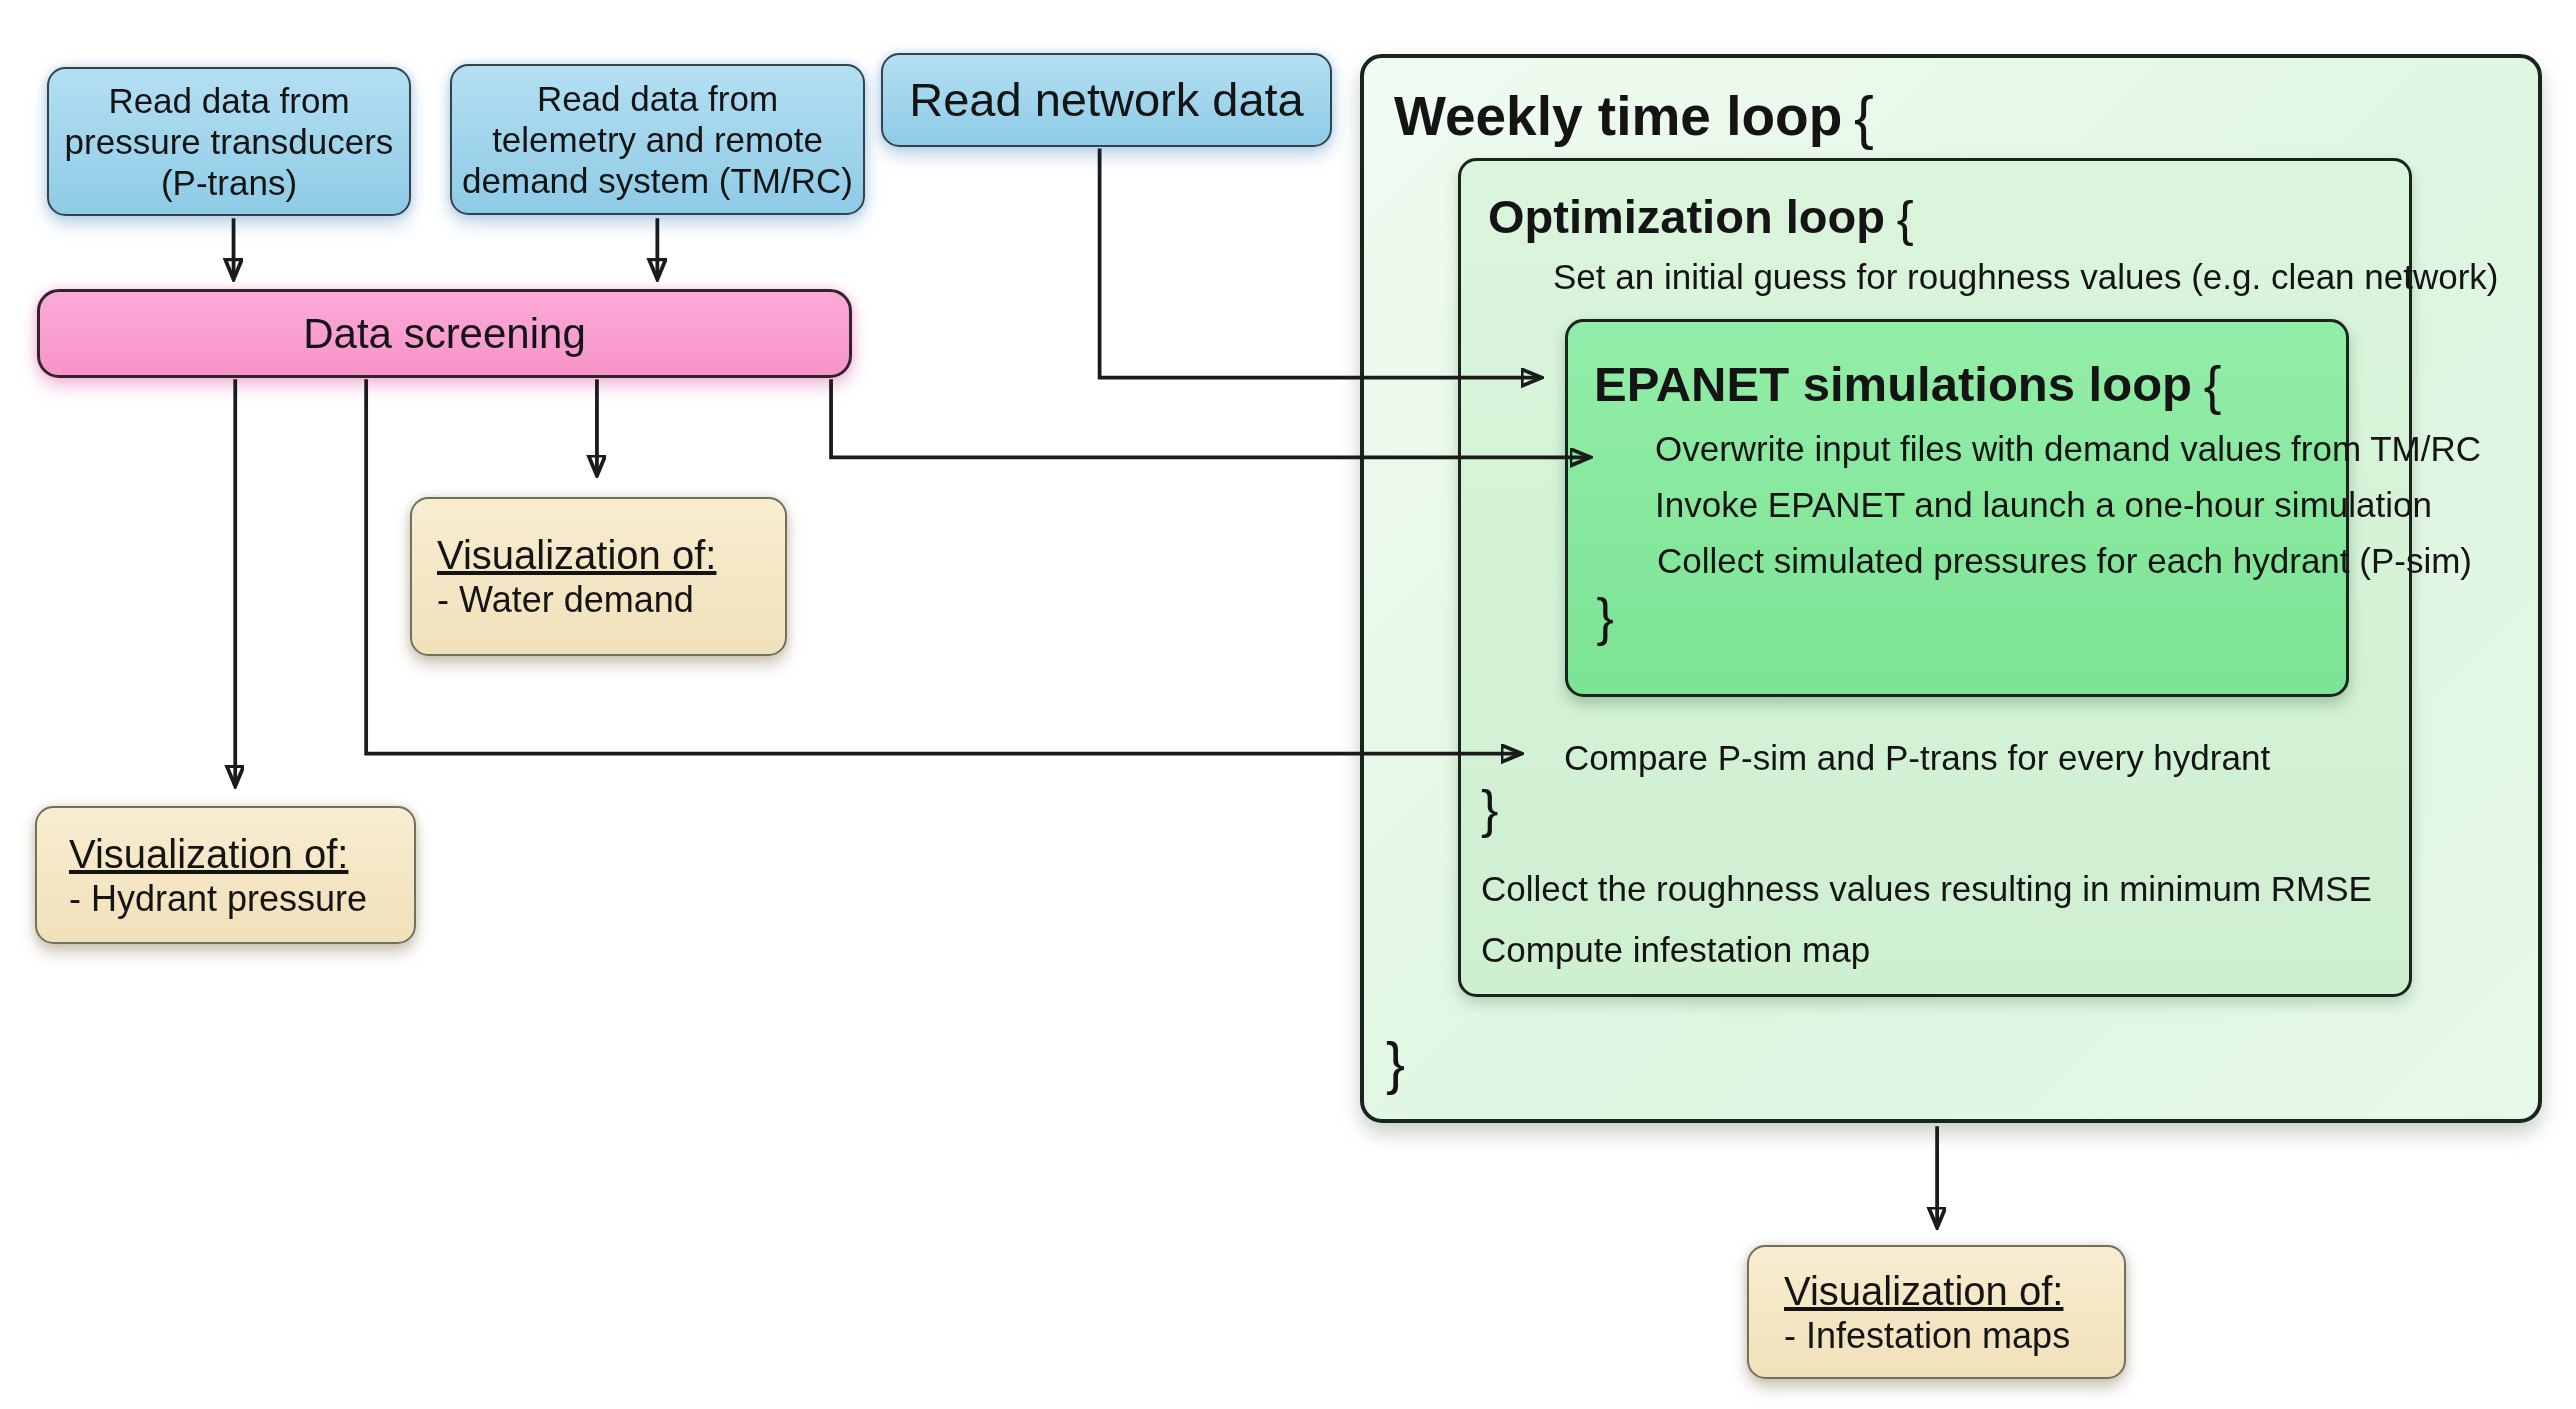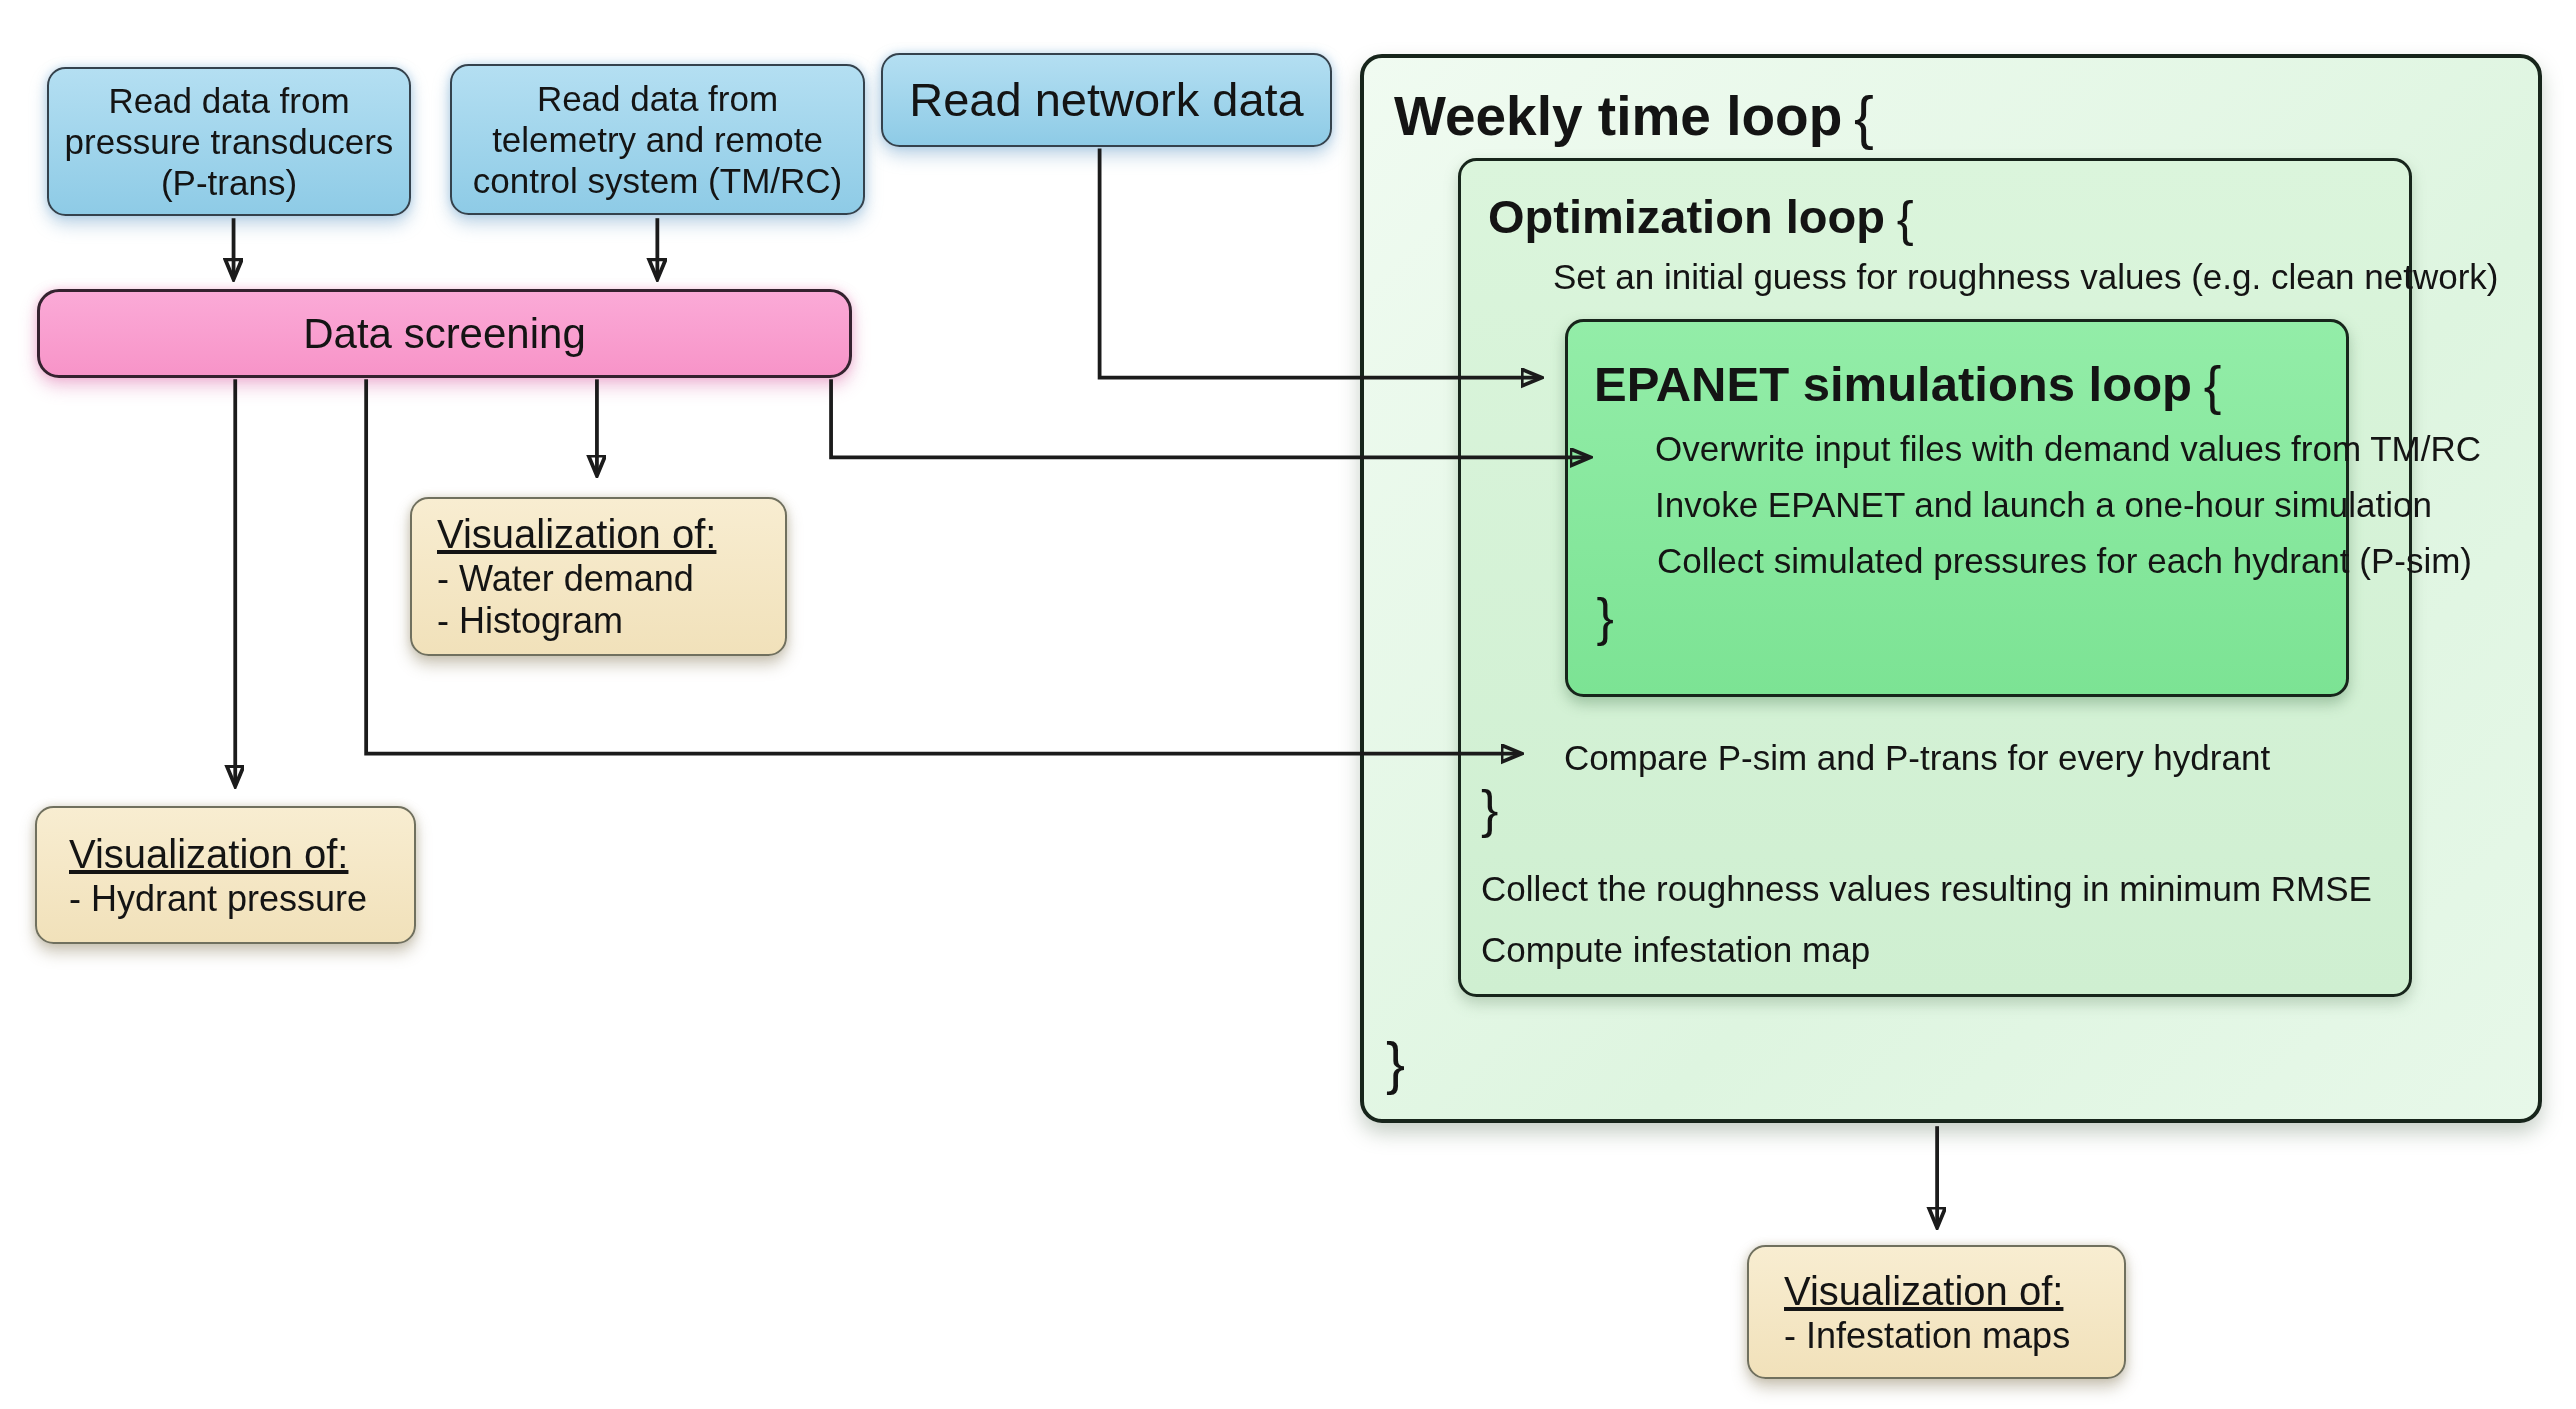--- a/index.html
+++ b/index.html
@@ -67,35 +67,34 @@
 
   <div class="node box-blue" style="left:47px;top:67px;width:364px;height:149px;">
     <div>Read data from</div>
     <div>pressure transducers</div>
     <div>(P-trans)</div>
   </div>
 
   <div class="node box-blue" style="left:450px;top:64px;width:415px;height:151px;">
     <div>Read data from</div>
     <div>telemetry and remote</div>
-    <div>control system (TM/RC)</div>
+    <div>demand system (TM/RC)</div>
   </div>
 
   <div class="node box-blue big" style="left:881px;top:53px;width:451px;height:94px;">
     <div>Read network data</div>
   </div>
 
   <div class="node box-pink" style="left:37px;top:289px;width:815px;height:89px;">
     <div>Data screening</div>
   </div>
 
   <div class="node box-tan" style="left:410px;top:497px;width:377px;height:159px;padding-left:25px;">
     <div class="viz-title">Visualization of:</div>
     <div class="viz-item">- Water demand</div>
-    <div class="viz-item">- Histogram</div>
   </div>
 
   <div class="node box-tan" style="left:35px;top:806px;width:381px;height:138px;padding-left:32px;">
     <div class="viz-title">Visualization of:</div>
     <div class="viz-item">- Hydrant pressure</div>
   </div>
 
   <div class="node box-tan" style="left:1747px;top:1245px;width:379px;height:134px;padding-left:35px;">
     <div class="viz-title">Visualization of:</div>
     <div class="viz-item">- Infestation maps</div>

